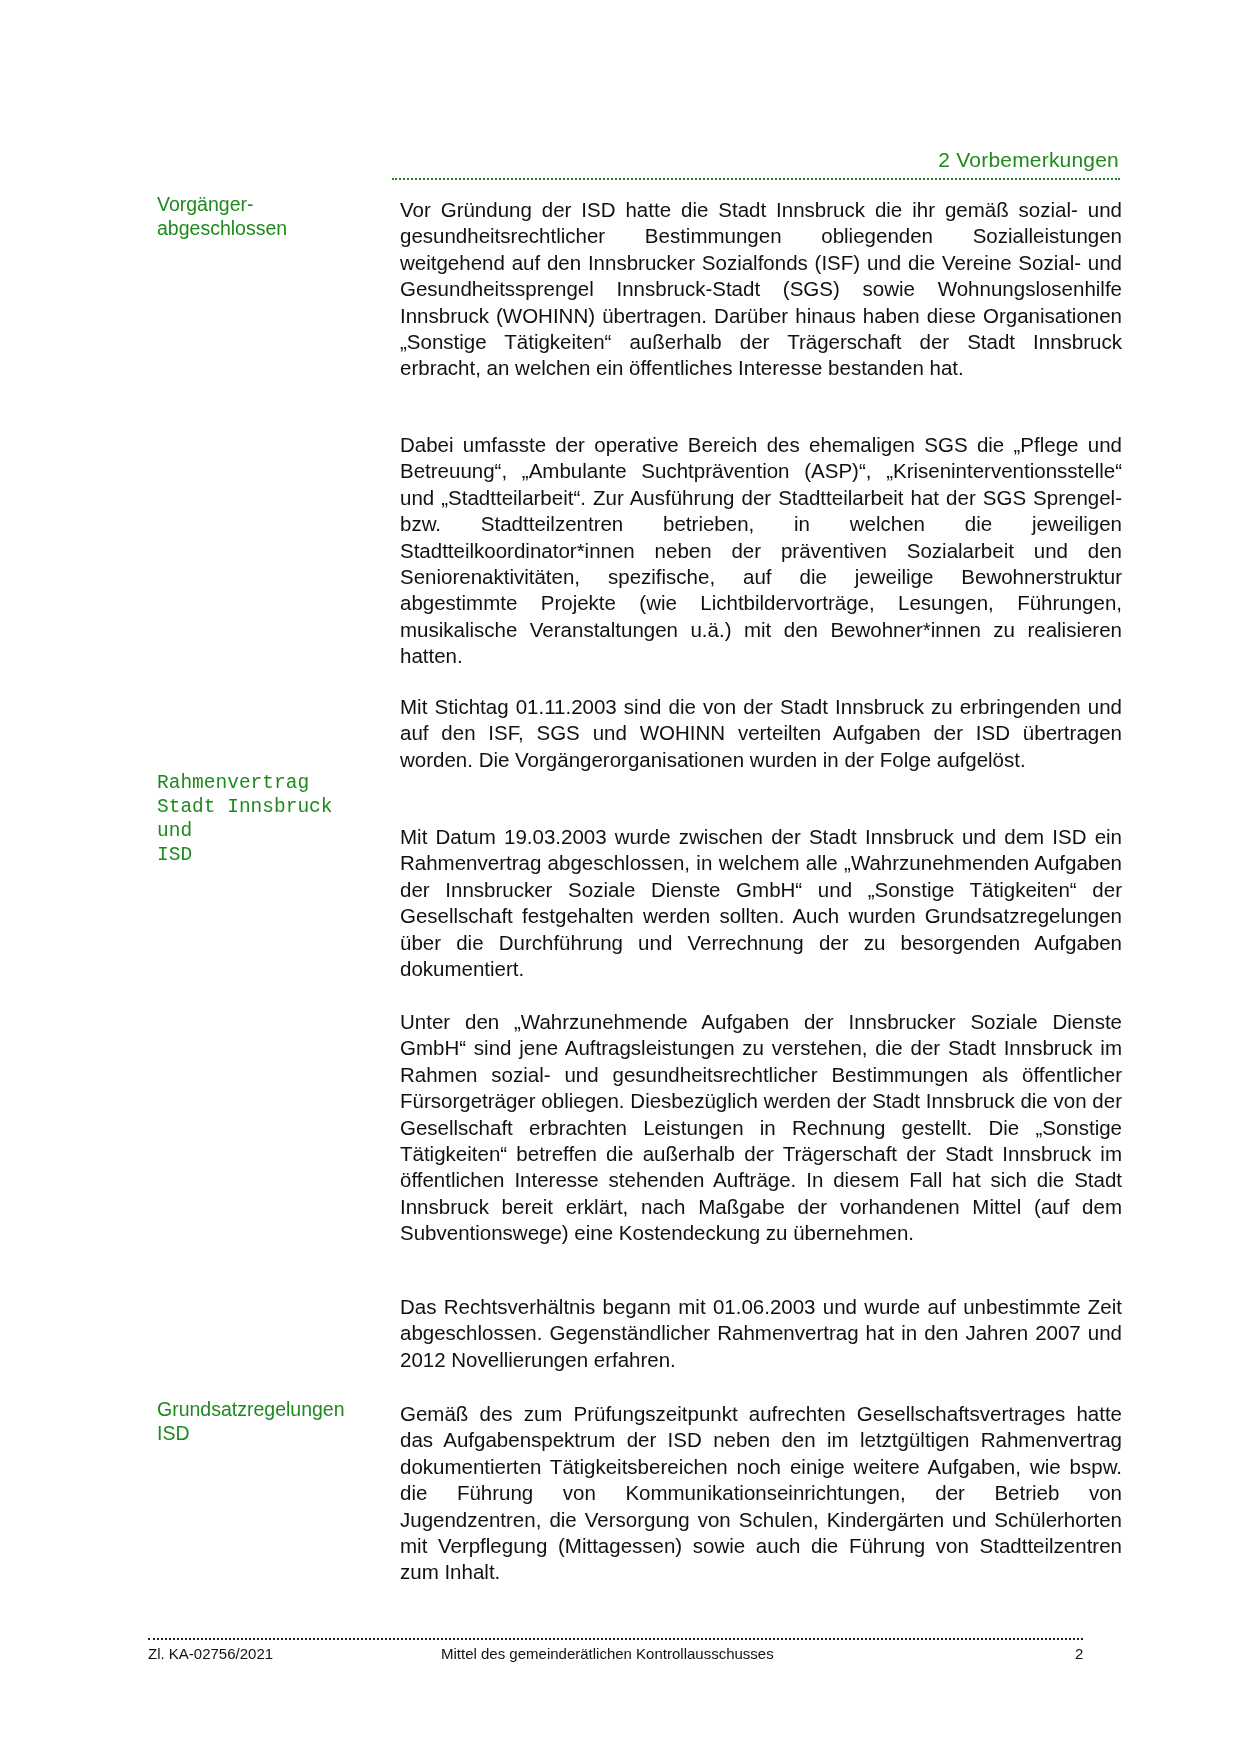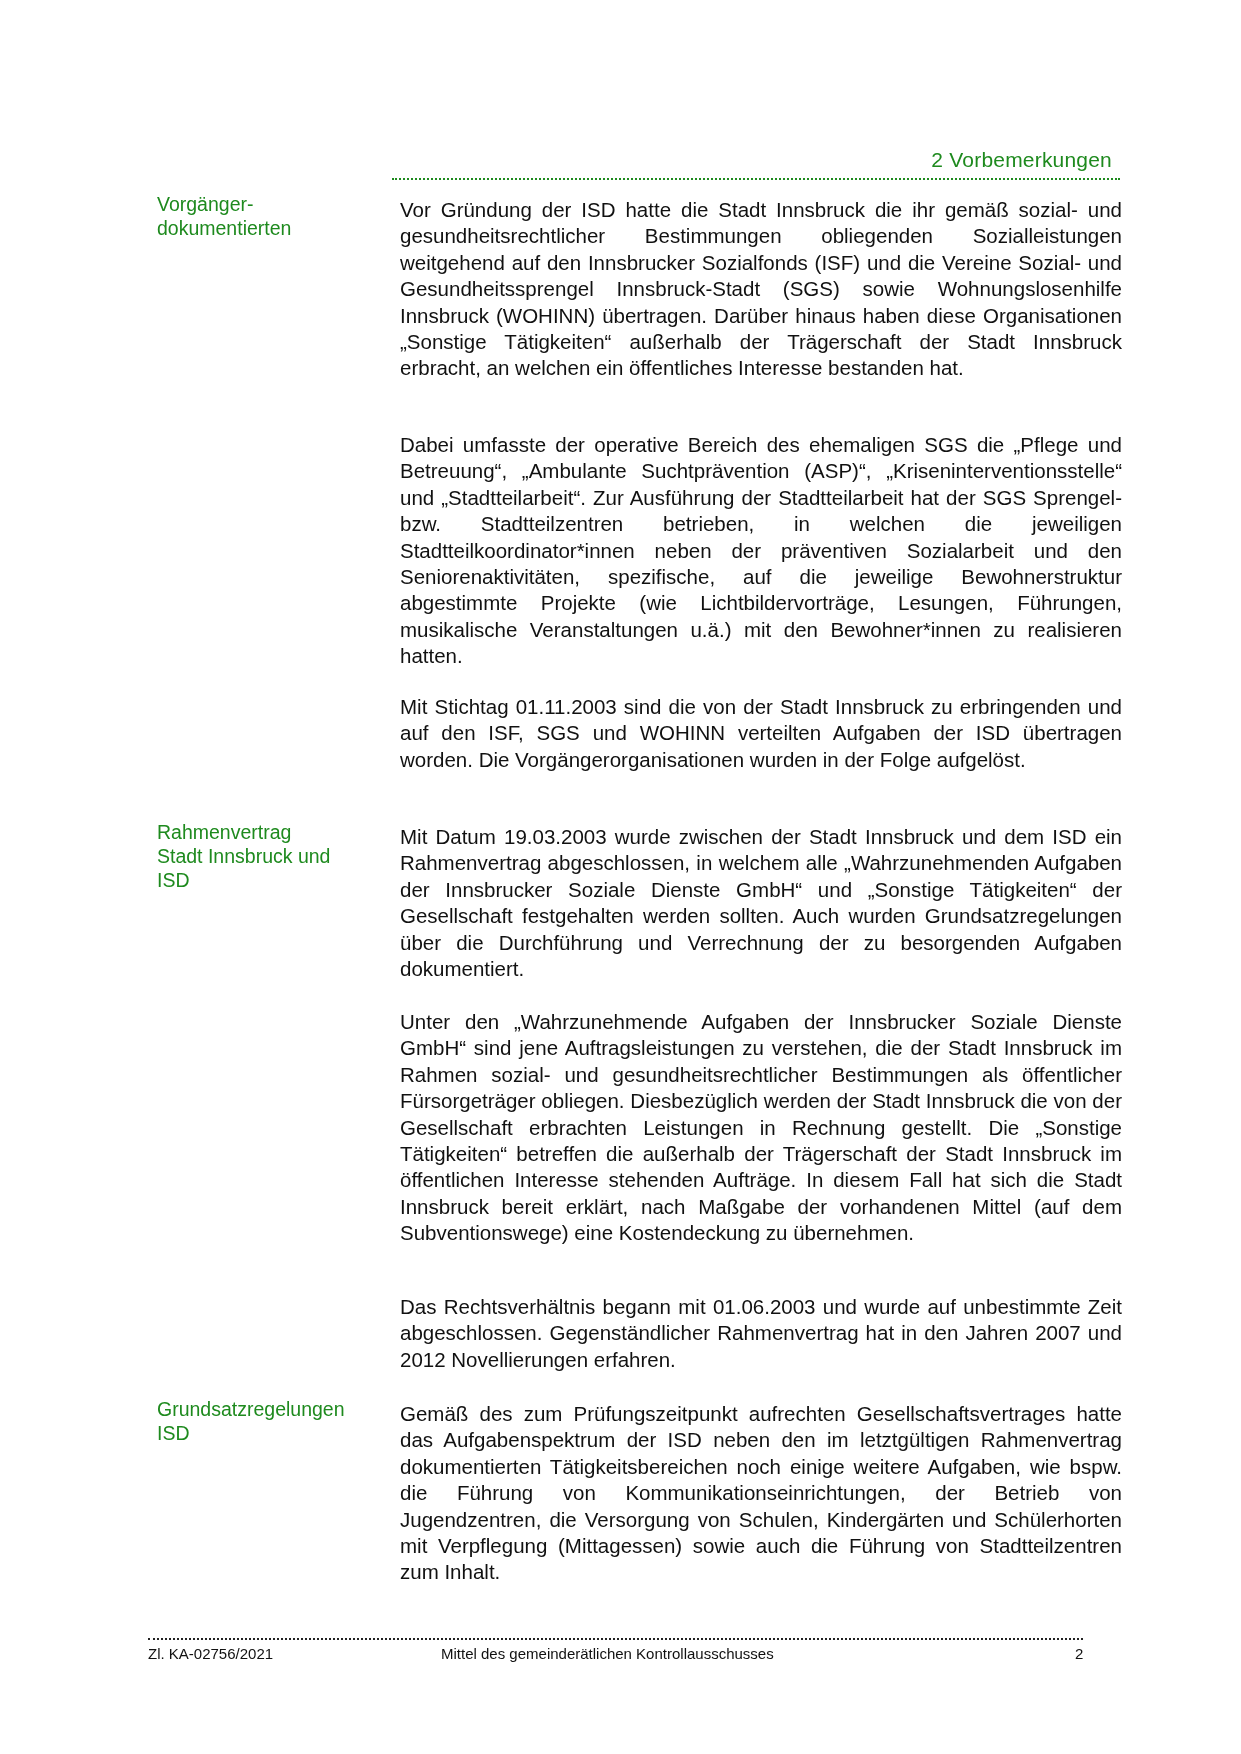--- a/index.html
+++ b/index.html
@@ -1,43 +1,43 @@
 <!DOCTYPE html>
 <html><head>
   <meta charset="utf-8">
   <style>
     html, body { margin: 0; padding: 0; background: #ffffff; }
     body { width: 1241px; height: 1754px; position: relative; overflow: hidden;
       font-family: "Liberation Sans", sans-serif; color: #111111; }
     .header { position: absolute; left: 392px; top: 146px; width: 728px; height: 32px;
       border-bottom: 2px dotted #1e8a1e; }
-    .header-title { position: absolute; right: 8px; top: 2px; font-size: 21px; color: #1e8a1e; letter-spacing: 0.2px; }
+    .header-title { position: absolute; right: 1px; top: 2px; font-size: 21px; color: #1e8a1e; letter-spacing: 0.2px; }
     .margin-label { position: absolute; left: 157px; width: 200px; font-size: 19.5px; line-height: 24px; color: #1e8a1e; }
     .para { position: absolute; left: 396px; width: 722px; font-size: 20.5px; line-height: 26.4px;
       text-align: justify; hyphens: manual; margin: 4px; }
     .footer-rule { position: absolute; left: 148px; top: 1638px; width: 935px; border-top: 2px dotted #222; }
     .footer { position: absolute; top: 1645px; font-size: 15px; color: #111; }
     .footer-left { left: 148px; }
     .footer-center { left: 441px; }
     .footer-right { left: 1075px; }
   </style>
 </head>
 <body>
 
 <div class="header">
   <span class="header-title">2  Vorbemerkungen</span>
 </div>
 
 <div class="margin-label" style="top:192px; white-space:pre-line;">Vorgänger-
-dokumentierten</div>
+abgeschlossen</div>
 <p class="para" style="top:193px;">Vor Gründung der ISD hatte die Stadt Innsbruck die ihr gemäß sozial- und gesundheitsrechtlicher Bestimmungen obliegenden Sozialleistungen weitgehend auf den Innsbrucker Sozialfonds (ISF) und die Vereine Sozial- und Gesundheitssprengel Innsbruck-Stadt (SGS) sowie Wohnungslosenhilfe Innsbruck (WOHINN) übertragen. Darüber hinaus haben diese Organisationen „Sonstige Tätigkeiten“ außerhalb der Trägerschaft der Stadt Innsbruck erbracht, an welchen ein öffentliches Interesse bestanden hat.</p>
 <p class="para" style="top:428px;">Dabei umfasste der operative Bereich des ehemaligen SGS die „Pflege und Betreuung“, „Ambulante Suchtprävention (ASP)“, „Kriseninterventionsstelle“ und „Stadtteilarbeit“. Zur Ausführung der Stadtteilarbeit hat der SGS Sprengel- bzw. Stadtteilzentren betrieben, in welchen die jeweiligen Stadtteilkoordinator*innen neben der präventiven Sozialarbeit und den Seniorenaktivitäten, spezifische, auf die jeweilige Bewohnerstruktur abgestimmte Projekte (wie Lichtbildervorträge, Lesungen, Führungen, musikalische Veranstaltungen u.ä.) mit den Bewohner*innen zu realisieren hatten.</p>
 <p class="para" style="top:690px;">Mit Stichtag 01.11.2003 sind die von der Stadt Innsbruck zu erbringenden und auf den ISF, SGS und WOHINN verteilten Aufgaben der ISD übertragen worden. Die Vorgängerorganisationen wurden in der Folge aufgelöst.</p>
 
-<div class="margin-label" style="top:820px; white-space:pre-line;">Rahmenvertrag
+<div class="margin-label" style="top:771px; white-space:pre-line;font-family:Liberation Mono, monospace;">Rahmenvertrag
 Stadt Innsbruck und
 ISD</div>
 <p class="para" style="top:820px;">Mit Datum 19.03.2003 wurde zwischen der Stadt Innsbruck und dem ISD ein Rahmenvertrag abgeschlossen, in welchem alle „Wahrzunehmenden Aufgaben der Innsbrucker Soziale Dienste GmbH“ und „Sonstige Tätigkeiten“ der Gesellschaft festgehalten werden sollten. Auch wurden Grundsatzregelungen über die Durchführung und Verrechnung der zu besorgenden Aufgaben dokumentiert.</p>
 <p class="para" style="top:1005px;">Unter den „Wahrzunehmende Aufgaben der Innsbrucker Soziale Dienste GmbH“ sind jene Auftragsleistungen zu verstehen, die der Stadt Innsbruck im Rahmen sozial- und gesundheitsrechtlicher Bestimmungen als öffentlicher Fürsorgeträger obliegen. Diesbezüglich werden der Stadt Innsbruck die von der Gesellschaft erbrachten Leistungen in Rechnung gestellt. Die „Sonstige Tätigkeiten“ betreffen die außerhalb der Trägerschaft der Stadt Innsbruck im öffentlichen Interesse stehenden Aufträge. In diesem Fall hat sich die Stadt Innsbruck bereit erklärt, nach Maßgabe der vorhandenen Mittel (auf dem Subventionswege) eine Kostendeckung zu übernehmen.</p>
 <p class="para" style="top:1290px;">Das Rechtsverhältnis begann mit 01.06.2003 und wurde auf unbestimmte Zeit abgeschlossen. Gegenständlicher Rahmenvertrag hat in den Jahren 2007 und 2012 Novellierungen erfahren.</p>
 
 <div class="margin-label" style="top:1397px; white-space:pre-line;">Grundsatzregelungen
 ISD</div>
 <p class="para" style="top:1397px;">Gemäß des zum Prüfungszeitpunkt aufrechten Gesellschaftsvertrages hatte das Aufgabenspektrum der ISD neben den im letztgültigen Rahmenvertrag dokumentierten Tätigkeitsbereichen noch einige weitere Aufgaben, wie bspw. die Führung von Kommunikationseinrichtungen, der Betrieb von Jugendzentren, die Versorgung von Schulen, Kindergärten und Schülerhorten mit Verpflegung (Mittagessen) sowie auch die Führung von Stadtteilzentren zum Inhalt.</p>
 

